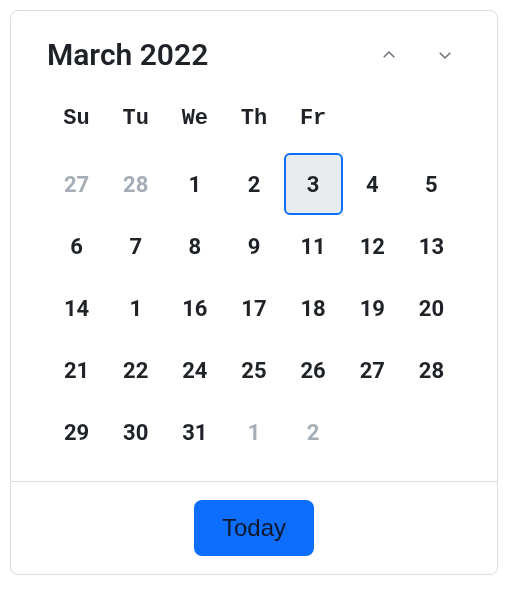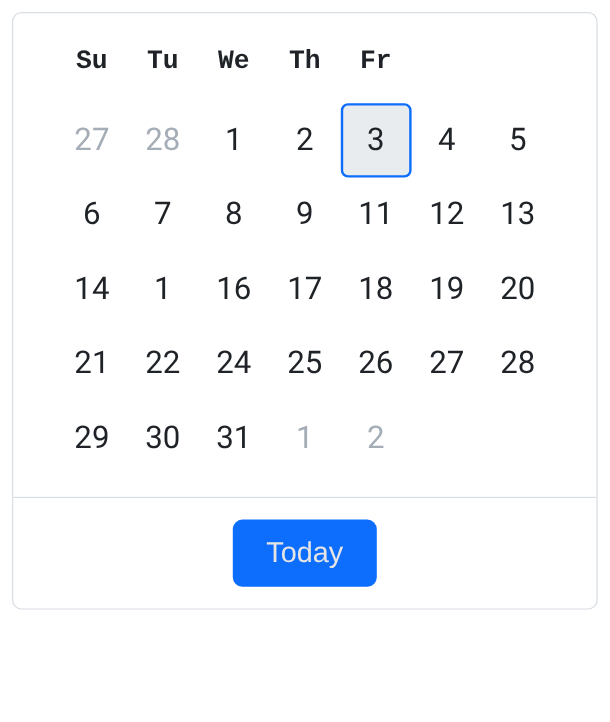--- a/index.html
+++ b/index.html
@@ -73,56 +73,71 @@
     .days-grid {
       display: grid;
       grid-template-columns: repeat(7, 1fr);
       gap: 0;
     }
     .day-cell {
       aspect-ratio: 1 / 1.05;
       display: flex;
       align-items: center;
       justify-content: center;
-      font-size: 26px;
-      font-weight: 400;
+      font-size: 22px;
+      font-weight: 700;
       color: #1f2328;
       cursor: pointer;
       border-radius: 6px;
     }
     .day-cell.out-month {
       color: #a5adb7;
     }
     .day-cell.selected {
       border: 2px solid #0d6efd;
       background: #e9ecef;
       color: #1f2328;
     }
     .calendar-footer {
       border-top: 1px solid #d9dee3;
       padding: 18px 0;
       display: flex;
       justify-content: center;
     }
     .today-btn {
       background: #0d6efd;
-      color: #e5e5e5;
+      color: #0f172a;
       border: none;
       border-radius: 8px;
       font-size: 24px;
       font-weight: 400;
       padding: 14px 28px;
       cursor: pointer;
     }
   </style>
 </head>
 <body>
 
 <div class="calendar-container">
   <div class="calendar-body">
+    <div class="calendar-header">
+      <div class="month-title">March 2022</div>
+      <div class="nav-buttons">
+        <button class="nav-btn">
+          <svg viewBox="0 0 24 24">
+            <polyline points="5,15 12,8 19,15"></polyline>
+          </svg>
+        </button>
+        <button class="nav-btn">
+          <svg viewBox="0 0 24 24">
+            <polyline points="5,9 12,16 19,9"></polyline>
+          </svg>
+        </button>
+      </div>
+    </div>
 
     <div class="weekdays">
       <div class="weekday">Su</div>
       <div class="weekday">Tu</div>
       <div class="weekday">We</div>
       <div class="weekday">Th</div>
       <div class="weekday">Fr</div>
     </div>
 
     <div class="days-grid" id="days-grid">

